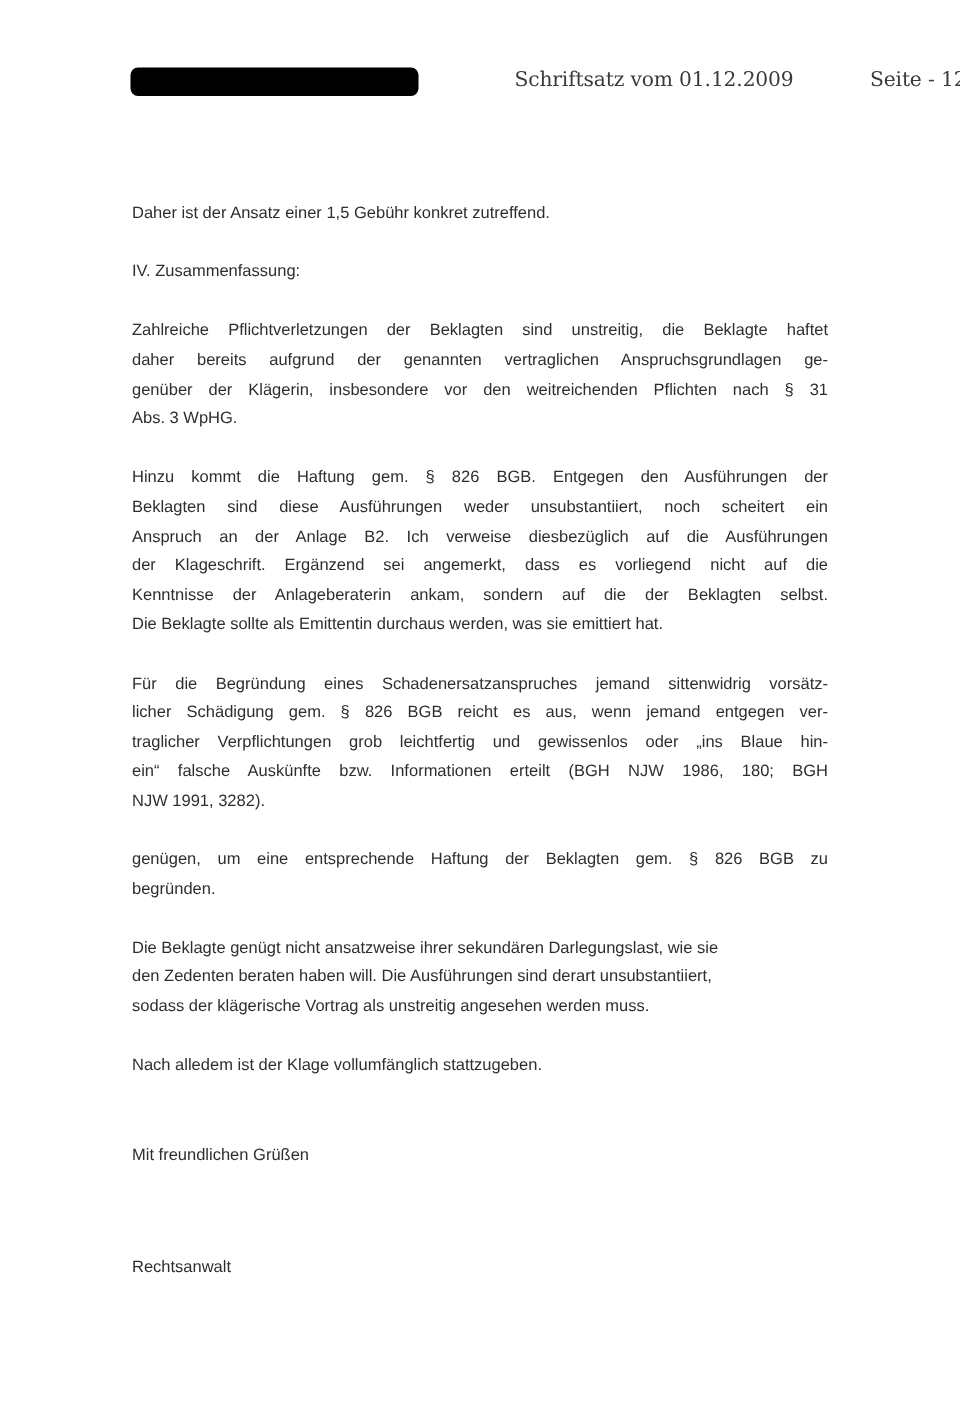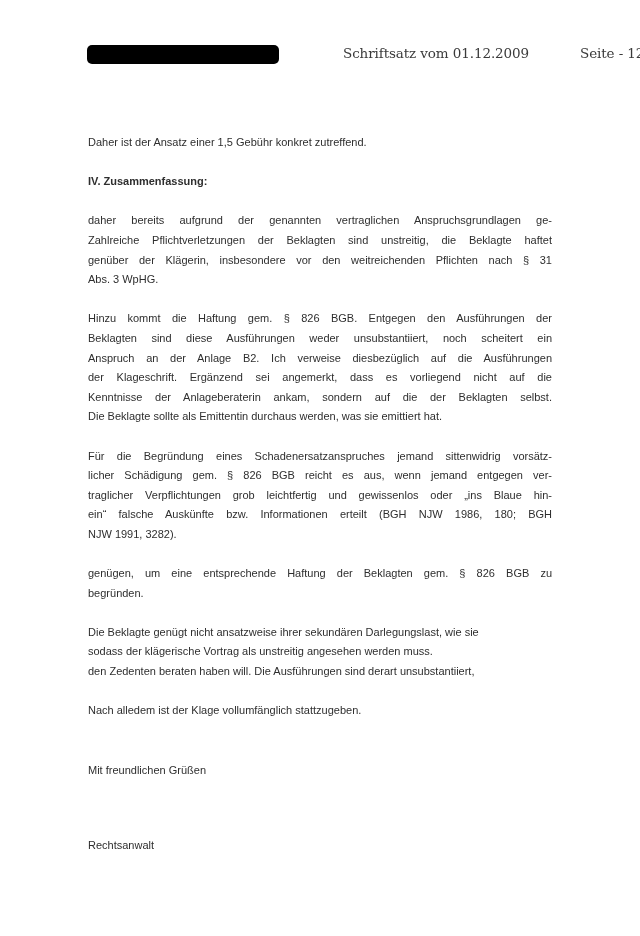--- a/index.html
+++ b/index.html
@@ -16,42 +16,42 @@
     position: absolute; top: 4px; font-family: "DejaVu Serif", "Liberation Serif", serif;
     font-size: 13.5px; color: #3a3a3a; white-space: nowrap; letter-spacing: -0.1px;
   }
   .hdr-date { left: 343px; }
   .hdr-page { left: 580px; }
   .body { position: absolute; left: 88px; top: 133px; width: 464px;
     font-family: "Liberation Sans", sans-serif; font-size: 11px; line-height: 19.6px; }
   .line { display: block; white-space: nowrap; height: 19.6px; }
   .j { text-align: justify; text-align-last: justify; white-space: normal; }
   .gap { height: 19.6px; }
-  .heading { font-weight: bold; }
+  .heading { font-weight: normal; }
   .sig-gap { height: 40px; }
   .sig-gap2 { height: 56px; }
 </style>
 </head>
 <body>
 
 <div class="header">
   <div class="redaction"></div>
   <span class="hdr-text hdr-date">Schriftsatz vom 01.12.2009</span>
   <span class="hdr-text hdr-page">Seite - 12 -</span>
 </div>
 
 <div class="body">
   <span class="line">Daher ist der Ansatz einer 1,5 Gebühr konkret zutreffend.</span>
   <div class="gap"></div>
   <span class="line heading">IV. Zusammenfassung:</span>
   <div class="gap"></div>
 
   <div>
+    <span class="line j">Zahlreiche Pflichtverletzungen der Beklagten sind unstreitig, die Beklagte haftet</span>
     <span class="line j">daher bereits aufgrund der genannten vertraglichen Anspruchsgrundlagen ge-</span>
-    <span class="line j">Zahlreiche Pflichtverletzungen der Beklagten sind unstreitig, die Beklagte haftet</span>
     <span class="line j">genüber der Klägerin, insbesondere vor den weitreichenden Pflichten nach § 31</span>
     <span class="line">Abs. 3 WpHG.</span>
   </div>
   <div class="gap"></div>
 
   <div>
     <span class="line j">Hinzu kommt die Haftung gem. § 826 BGB. Entgegen den Ausführungen der</span>
     <span class="line j">Beklagten sind diese Ausführungen weder unsubstantiiert, noch scheitert ein</span>
     <span class="line j">Anspruch an der Anlage B2. Ich verweise diesbezüglich auf die Ausführungen</span>
     <span class="line j">der Klageschrift. Ergänzend sei angemerkt, dass es vorliegend nicht auf die</span>
@@ -70,22 +70,22 @@
   <div class="gap"></div>
 
   <div>
     <span class="line j">genügen, um eine entsprechende Haftung der Beklagten gem. § 826 BGB zu</span>
     <span class="line">begründen.</span>
   </div>
   <div class="gap"></div>
 
   <div>
     <span class="line">Die Beklagte genügt nicht ansatzweise ihrer sekundären Darlegungslast, wie sie</span>
+    <span class="line">den Zedenten beraten haben will. Die Ausführungen sind derart unsubstantiiert,</span>
     <span class="line">sodass der klägerische Vortrag als unstreitig angesehen werden muss.</span>
-    <span class="line">den Zedenten beraten haben will. Die Ausführungen sind derart unsubstantiiert,</span>
   </div>
   <div class="gap"></div>
 
   <span class="line">Nach alledem ist der Klage vollumfänglich stattzugeben.</span>
 
   <div class="sig-gap"></div>
   <span class="line">Mit freundlichen Grüßen</span>
   <div class="sig-gap2"></div>
   <span class="line">Rechtsanwalt</span>
 </div>

